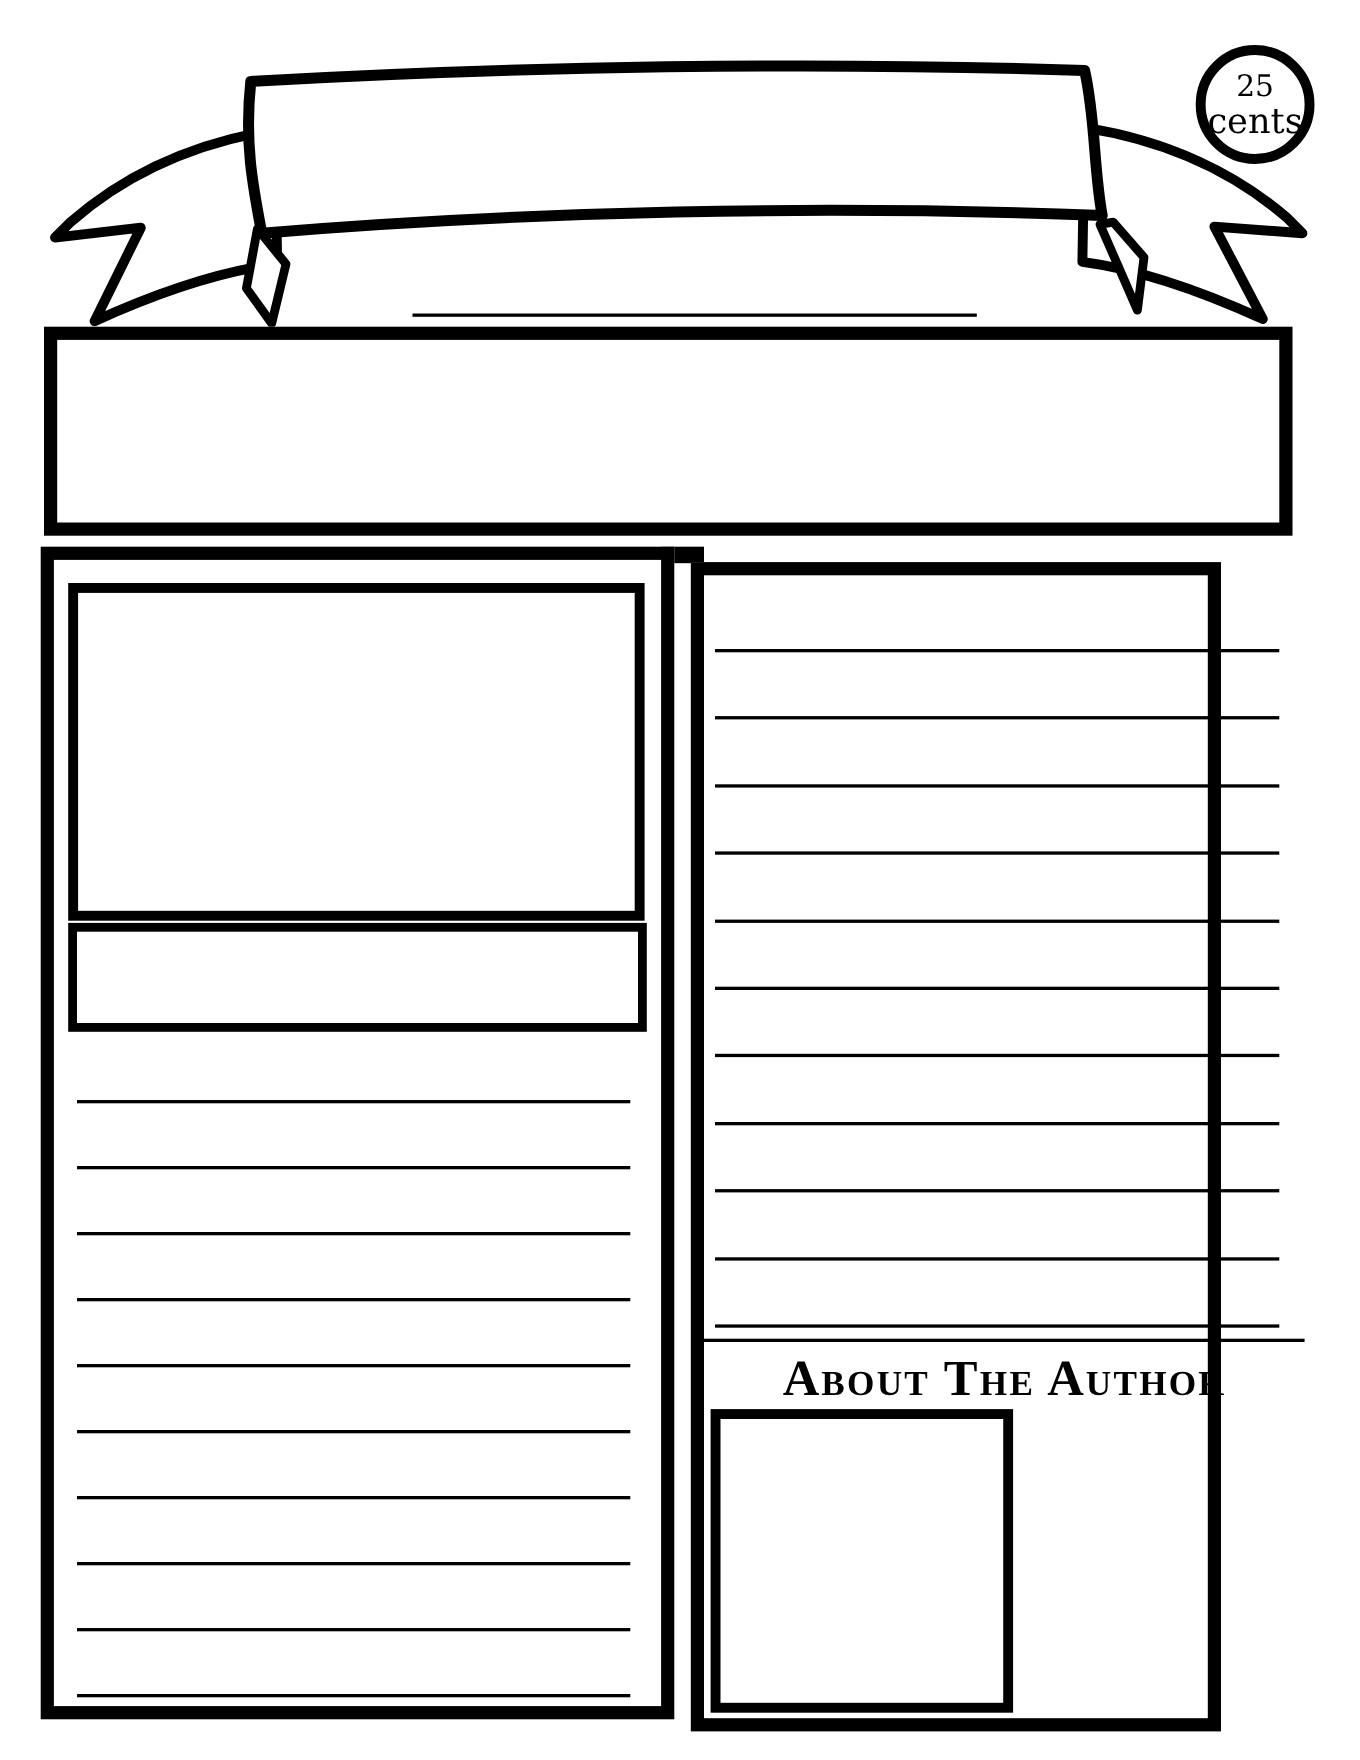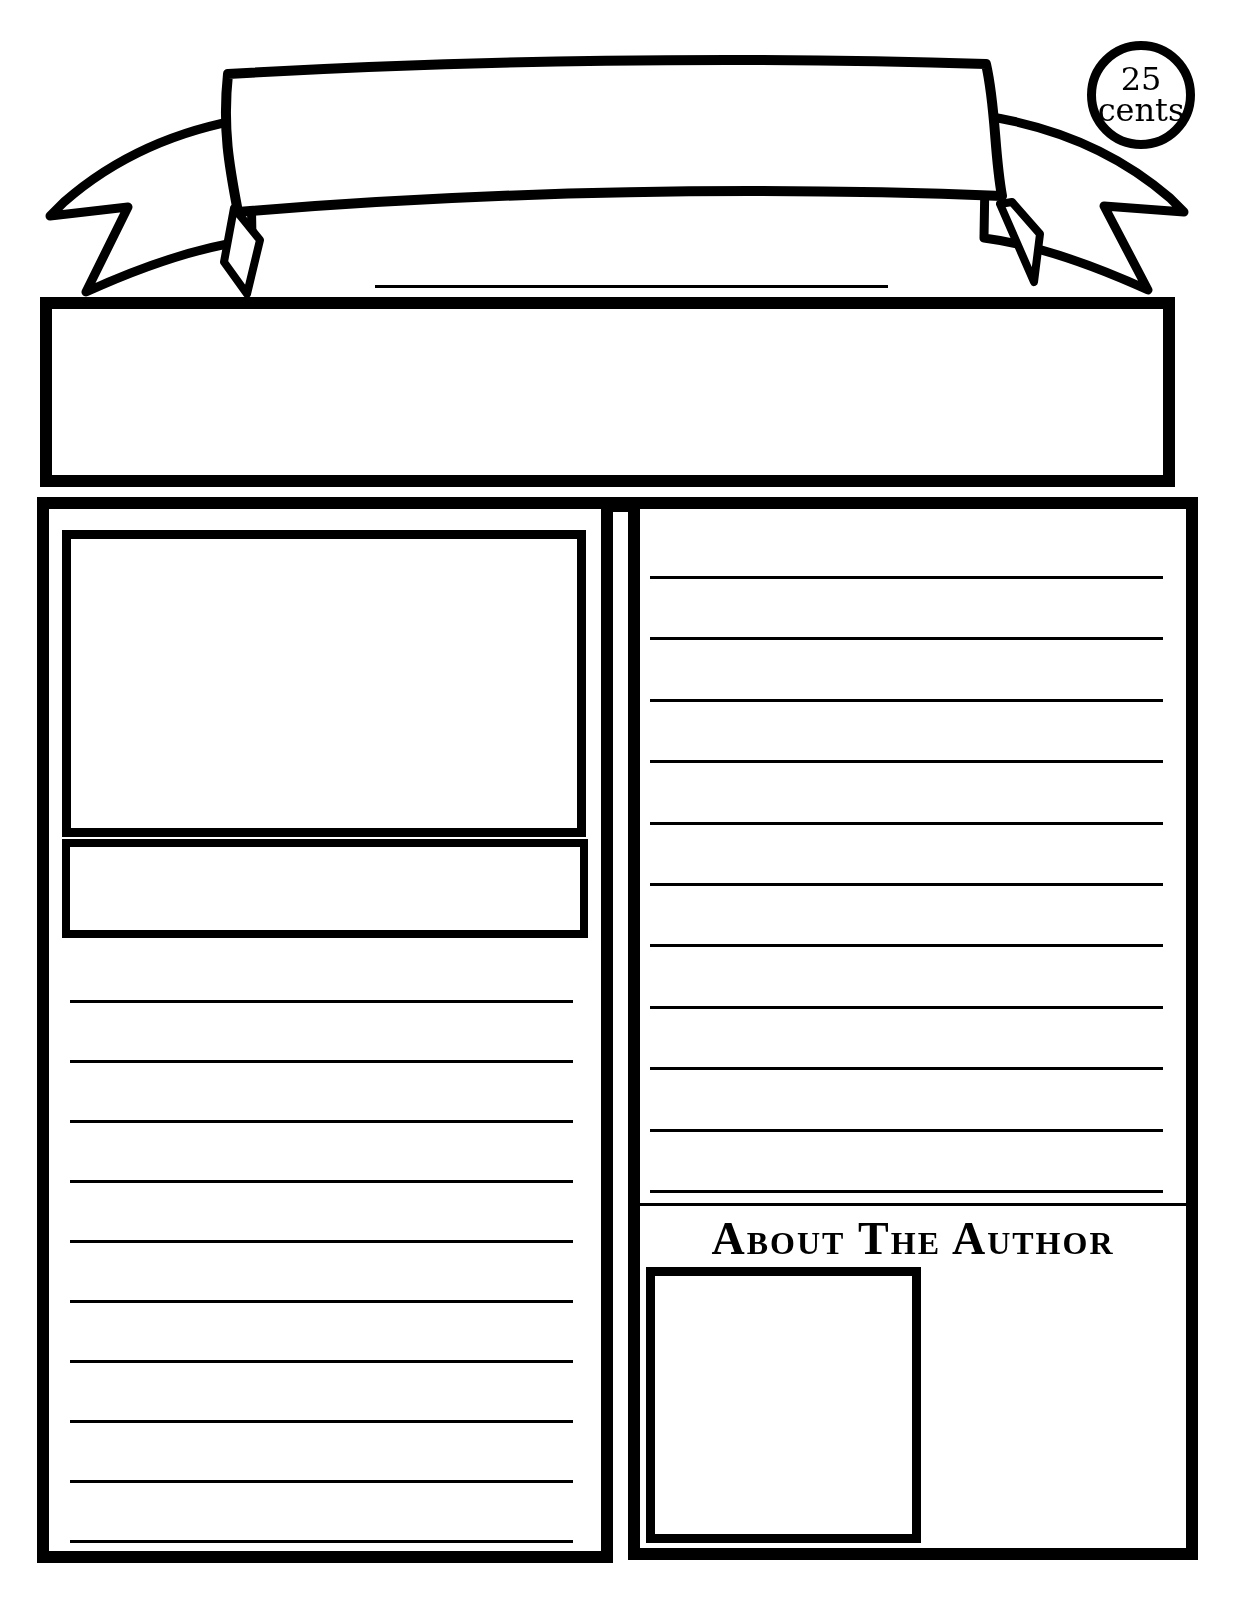--- a/index.html
+++ b/index.html
@@ -15,42 +15,42 @@
   
   .banner-svg { left:0; top:0; width:1236px; height:340px; }
 
   
   .price-seal {
     left:1087px; top:41px; width:108px; height:108px;
     border:9px solid var(--ink); border-radius:50%;
     display:flex; flex-direction:column; align-items:center; justify-content:center;
     font-family:"DejaVu Serif", serif; background:var(--paper);
   }
-  .price-amount { font-size:32px; line-height:30px; }
+  .price-amount { font-size:27px; line-height:30px; }
   .price-unit  { font-size:32px; line-height:32px; }
 
   
   .date-line { left:375px; top:285px; width:513px; height:3px; background:var(--ink); }
 
   
   .headline-box {
     left:40px; top:297px; width:1135px; height:190px;
     border:12px solid var(--ink); background:var(--paper);
   }
 
   
   .top-border-filler { left:601px; top:497px; width:39px; height:15px; background:var(--ink); }
 
   
   .col-left {
     left:37px; top:497px; width:576px; height:1066px;
     border:12px solid var(--ink); background:var(--paper);
   }
   .col-right {
-    left:628px; top:497px; width:570px; height:1063px;
+    left:628px; top:511px; width:482px; height:1063px;
     border:12px solid var(--ink); background:var(--paper);
   }
 
   
   .photo-box   { left:13px; top:21px;  width:524px; height:307px; border:9px solid var(--ink); }
   .caption-box { left:13px; top:330px; width:526px; height:99px;  border:8px solid var(--ink); }
   .lines-left  { left:21px; top:491px; width:503px; height:543px; }
 
   
   .lines-right { left:10px; top:67px; width:513px; height:617px; }

